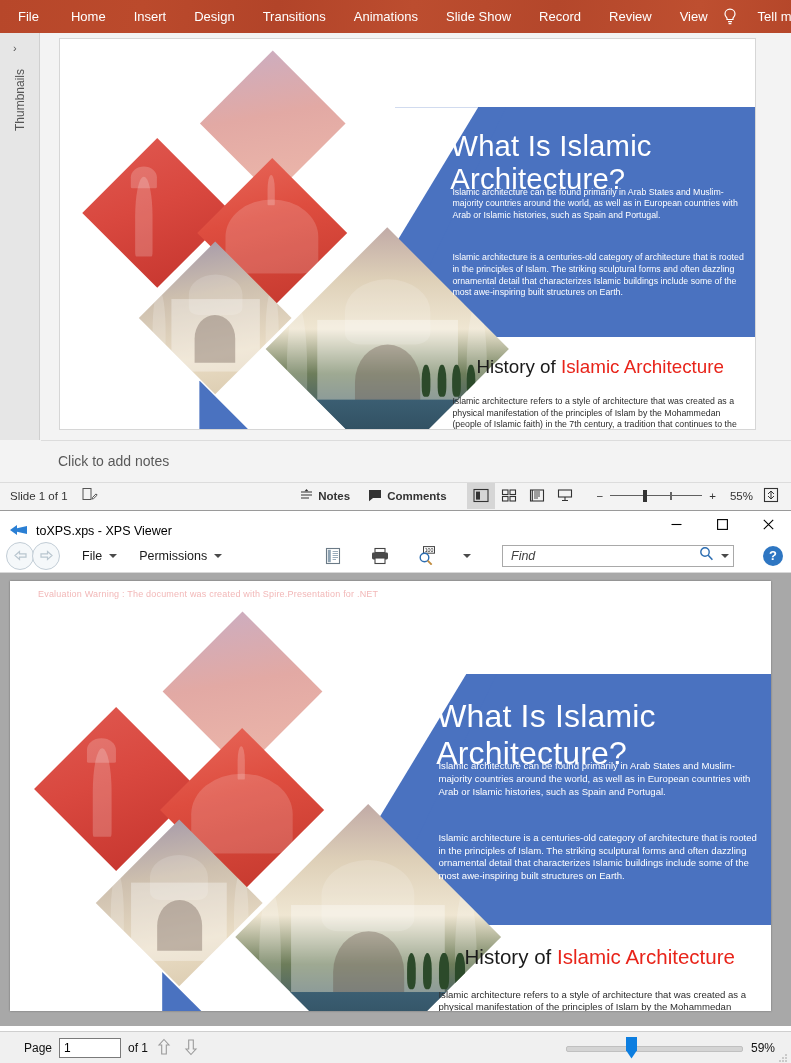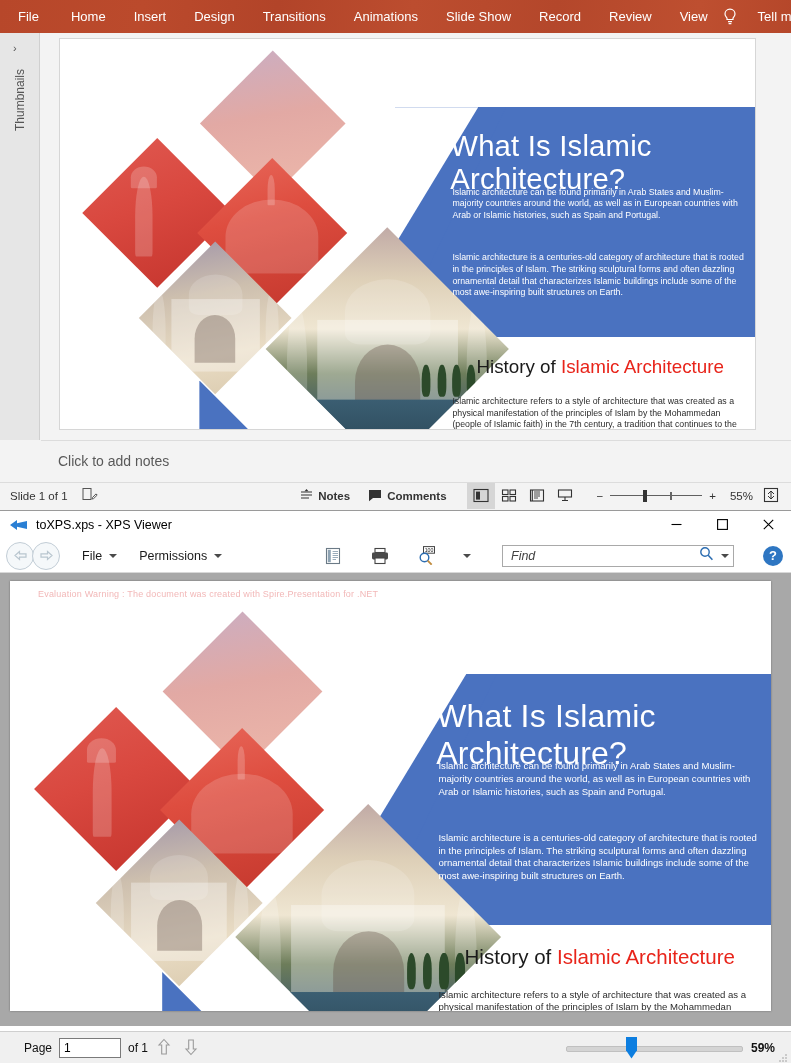--- a/index.html
+++ b/index.html
@@ -67,21 +67,21 @@
   .zline { position:relative; width:92px; height:12px; }
   .zline:before { content:""; position:absolute; left:0; top:5px; width:92px; height:1.5px; background:#606060; }
   .zknob { position:absolute; left:33px; top:0; width:4px; height:12px; background:#333; }
   .ztick { position:absolute; left:60px; top:2px; width:1.5px; height:8px; background:#666; }
   .zpct { width:30px; text-align:right; font-size:11.5px; }
   .fitbtn { width:22px; height:22px; margin-right:8px; }
 
   
   .xps { position:absolute; left:0; top:510px; width:791px; height:553px; background:#fff; border-top:1px solid #9a9a9a; }
   .xps-title {
-    position:relative; height:28px; background:#fff; display:flex; align-items:center;
+    position:relative; height:28px; background:#fff; display:flex; align-items:flex-end;
     border-bottom:1px solid #fff;
   }
   .xps-icon { width:22px; height:16px; margin:0 6px 0 8px; }
   .xps-title-text { font-size:12.5px; color:#000; }
   .wctrls { margin-left:auto; display:flex; height:28px; }
   .wc { width:46px; height:28px; display:flex; align-items:center; justify-content:center; }
   .wc svg { display:block; }
 
   .xps-toolbar {
     position:relative; height:34px; background:#fff;
@@ -113,21 +113,21 @@
     position:absolute; left:28px; top:8px; font-size:9px; color:#f2b8b8; letter-spacing:.2px; white-space:nowrap;
   }
 
   .xps-status {
     position:absolute; left:0; bottom:0; width:791px; height:32px;
     background:#f0f0f0; border-top:1px solid #cfcfcf;
     display:flex; align-items:center; font-size:12px; color:#111;
   }
   .pagebox { width:62px; height:20px; border:1px solid #7a7a7a; background:#fff; font-size:12px; padding:1px 4px; margin:0 7px; }
   .arrowbtn { width:20px; height:22px; margin-left:7px; }
-  .xzoom { margin-left:auto; display:flex; align-items:center; gap:10px; padding-right:10px;font-weight:bold; }
+  .xzoom { margin-left:auto; display:flex; align-items:center; gap:10px; padding-right:10px; }
   .xzline { position:relative; width:175px; height:16px; }
   .xzline:before { content:""; position:absolute; left:0; top:6px; width:175px; height:4px; background:#d4d4d4; border:1px solid #c0c0c0; border-radius:2px; }
   .xzknob { position:absolute; left:60px; top:-3px; width:11px; height:22px; background:#0d7ee0;
     clip-path: polygon(0 0, 100% 0, 100% 62%, 50% 100%, 0 62%); }
   .xzpct { font-size:12px; width:30px; }
   .grip { position:absolute; right:3px; bottom:3px; width:9px; height:9px; }
 
   
   .slide { position:relative; width:100%; height:100%; background:#fff; overflow:hidden; }
   .dia { position:absolute; overflow:hidden; }

